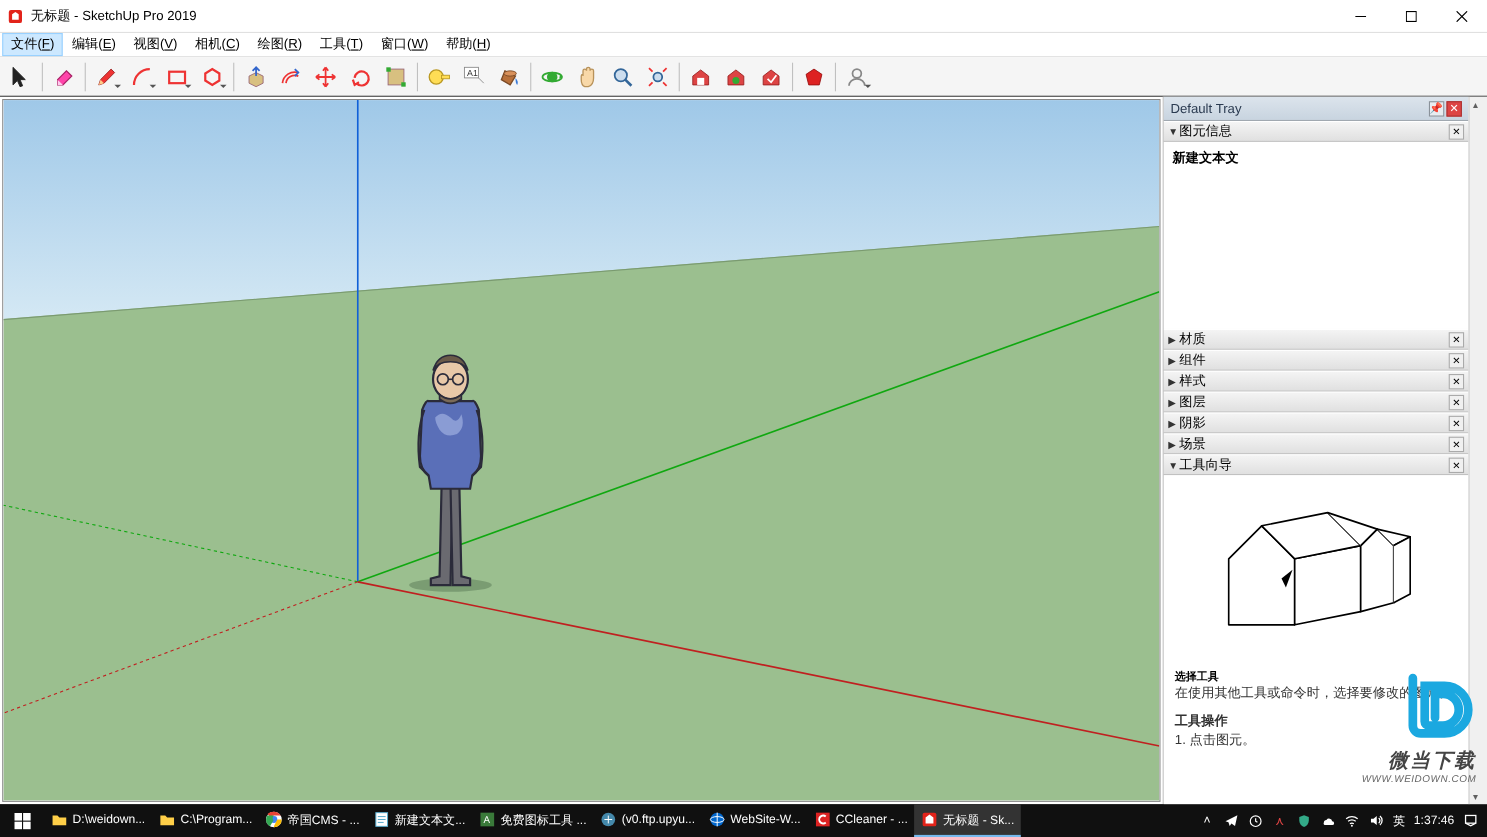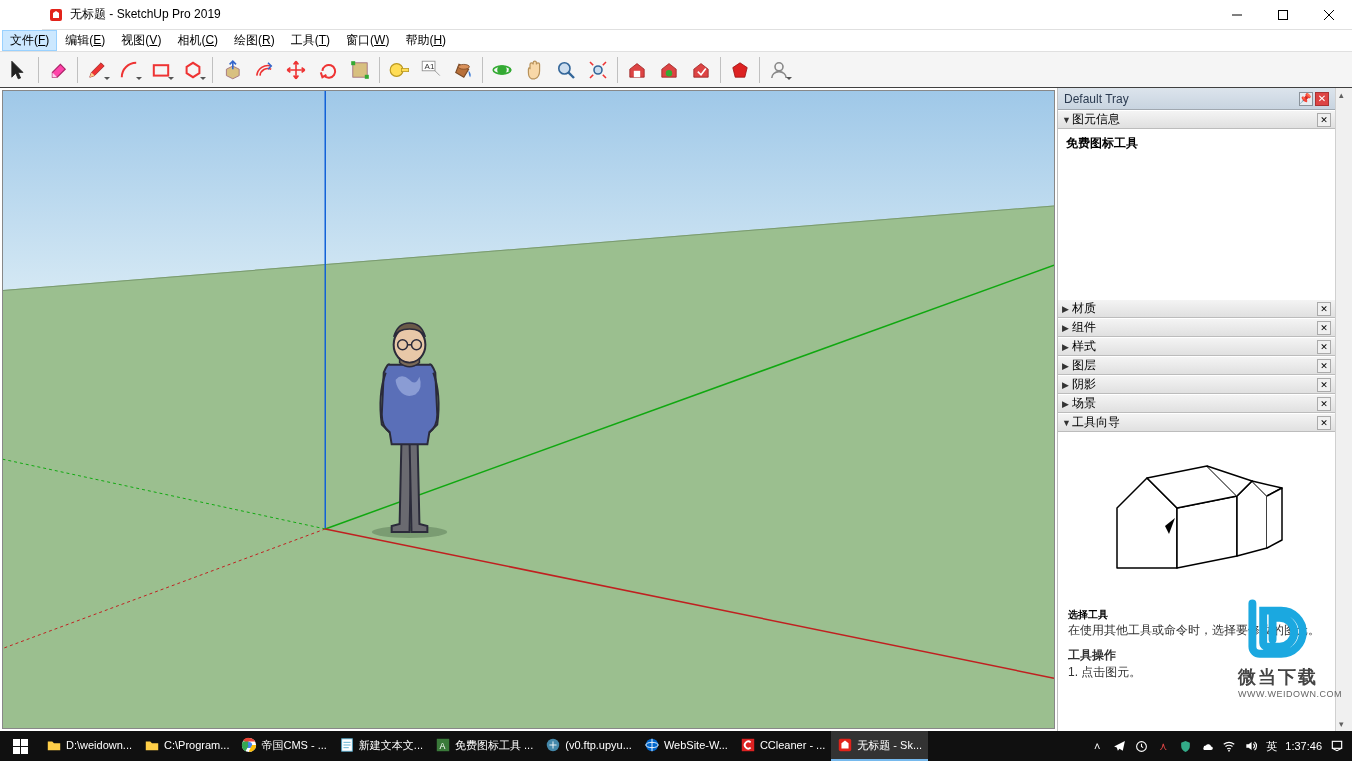--- a/index.html
+++ b/index.html
@@ -1,19 +1,19 @@
 <!DOCTYPE html>
 <html><head>
 <meta charset="utf-8">
 <style>
 * { margin: 0; padding: 0; box-sizing: border-box; font-family: "Microsoft YaHei", "Segoe UI", Tahoma, sans-serif; }
 body { width: 1352px; height: 761px; overflow: hidden; background: #fff; display: flex; flex-direction: column; }
 
 
-.titlebar { height: 30px; background: #fff; display: flex; align-items: center; border-bottom: 1px solid #e0e0e0; margin-left: 42px; }
+.titlebar { height: 30px; background: #fff; display: flex; align-items: center; border-bottom: 1px solid #e0e0e0; }
 .titlebar-icon { width: 16px; height: 16px; margin: 0 6px; }
 .titlebar-text { font-size: 12px; color: #000; flex: 1; }
 .win-controls { display: flex; height: 100%; }
 .win-btn { width: 46px; display: flex; align-items: center; justify-content: center; font-size: 12px; color: #000; cursor: pointer; }
 
 
 .menubar { height: 22px; background: #fff; display: flex; align-items: center; padding: 0 2px; border-bottom: 1px solid #e0e0e0; }
 .menu-item { padding: 2px 8px; font-size: 12px; cursor: pointer; }
 .menu-item.selected { background: #cce8ff; border: 1px solid #99d1ff; padding: 1px 7px; }
 .menu-item .ul { text-decoration: underline; }
@@ -45,21 +45,21 @@
 .panel-header .x { width: 14px; height: 14px; display: flex; align-items: center; justify-content: center; font-size: 9px; border: 1px solid #aaa; background: #f0f0f0; }
 .panel-body { background: #fff; padding: 6px 8px; font-size: 12px; }
 .panel-body.noselect { font-weight: bold; height: 170px; }
 
 .instructor-body { background: #fff; flex: 1; padding: 6px 10px; font-size: 12px; position: relative; overflow: hidden; }
 .instructor-body .house-svg { display: block; margin: 10px auto 20px; }
 .instructor-body h3 { font-size: 10px; font-weight: bold; margin-top: 8px; }
 .instructor-body p { font-size: 12px; color: #333; line-height: 1.4; }
 .instructor-body .sub { font-weight: bold; margin-top: 8px; }
 
-.watermark { position: absolute; right: 10px; bottom: 62px; text-align: left; pointer-events: none; }
+.watermark { position: absolute; right: 10px; bottom: 48px; text-align: right; pointer-events: none; font-style: italic; }
 .watermark .logo { width: 72px; height: 72px; }
 .watermark .t1 { font-size: 18px; font-weight: bold; color: #444; letter-spacing: 2px; }
 .watermark .t2 { font-size: 9px; color: #666; letter-spacing: 0.5px; }
 
 
 .taskbar { height: 30px; background: #101010; display: flex; align-items: flex-start; color: #fff; font-size: 11px; }
 .taskbar .start { width: 40px; display: flex; align-items: center; justify-content: center; height: 100%; }
 .task { display: flex; align-items: center; height: 100%; padding: 0 6px; gap: 4px; max-width: 115px; border-bottom: 2px solid transparent; cursor: pointer; }
 .task.active { background: #333; border-bottom-color: #76b9ed; }
 .task .ticon { width: 16px; height: 16px; flex-shrink: 0; }
@@ -303,21 +303,21 @@
       <span class="spacer"></span>
       <span class="pin">📌</span>
       <span class="x">✕</span>
     </div>
     <div id="tray-panels" style="display:flex;flex-direction:column;flex:1;min-height:0">
         <div class="panel-header">
           <span class="arrow">▼</span>
           <span class="title">图元信息</span>
           <span class="x">✕</span>
         </div>
-        <div class="panel-body noselect">免费图标工具</div>
+        <div class="panel-body noselect">新建文本文</div>
         <div class="panel-header">
           <span class="arrow">▶</span>
           <span class="title">材质</span>
           <span class="x">✕</span>
         </div>
         <div class="panel-header">
           <span class="arrow">▶</span>
           <span class="title">组件</span>
           <span class="x">✕</span>
         </div>

